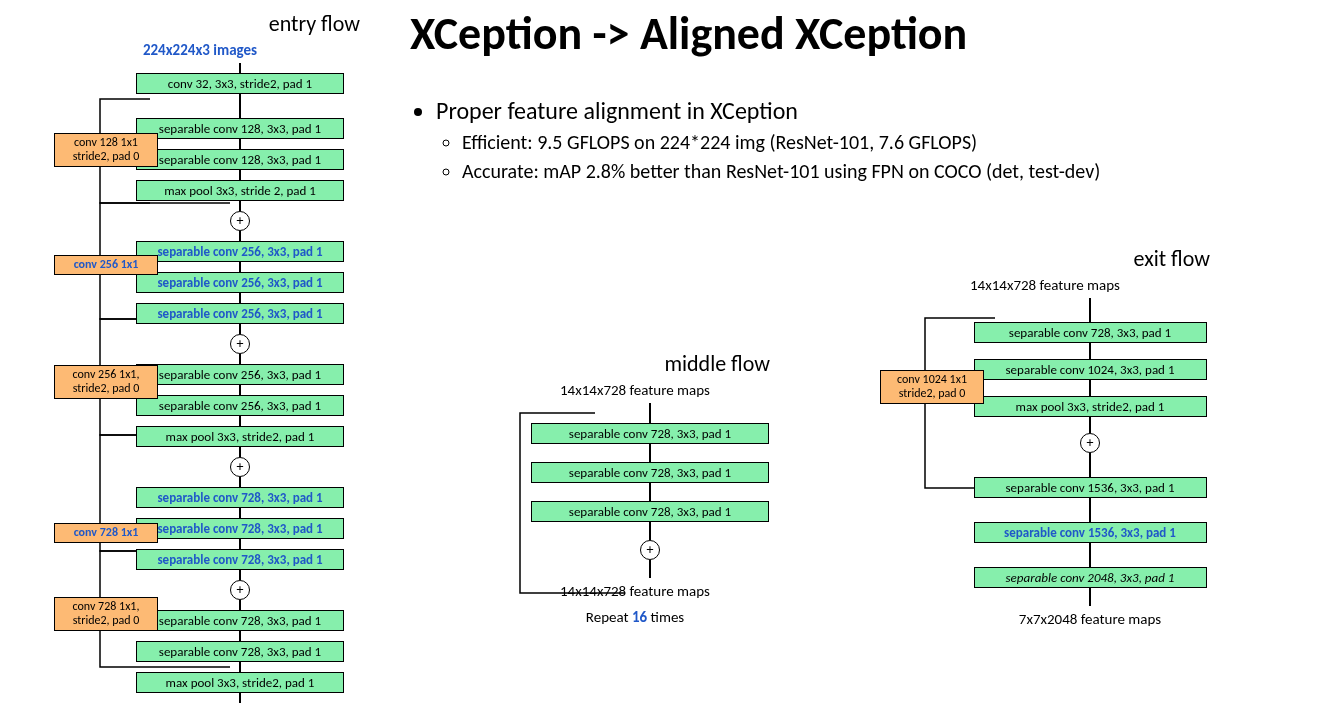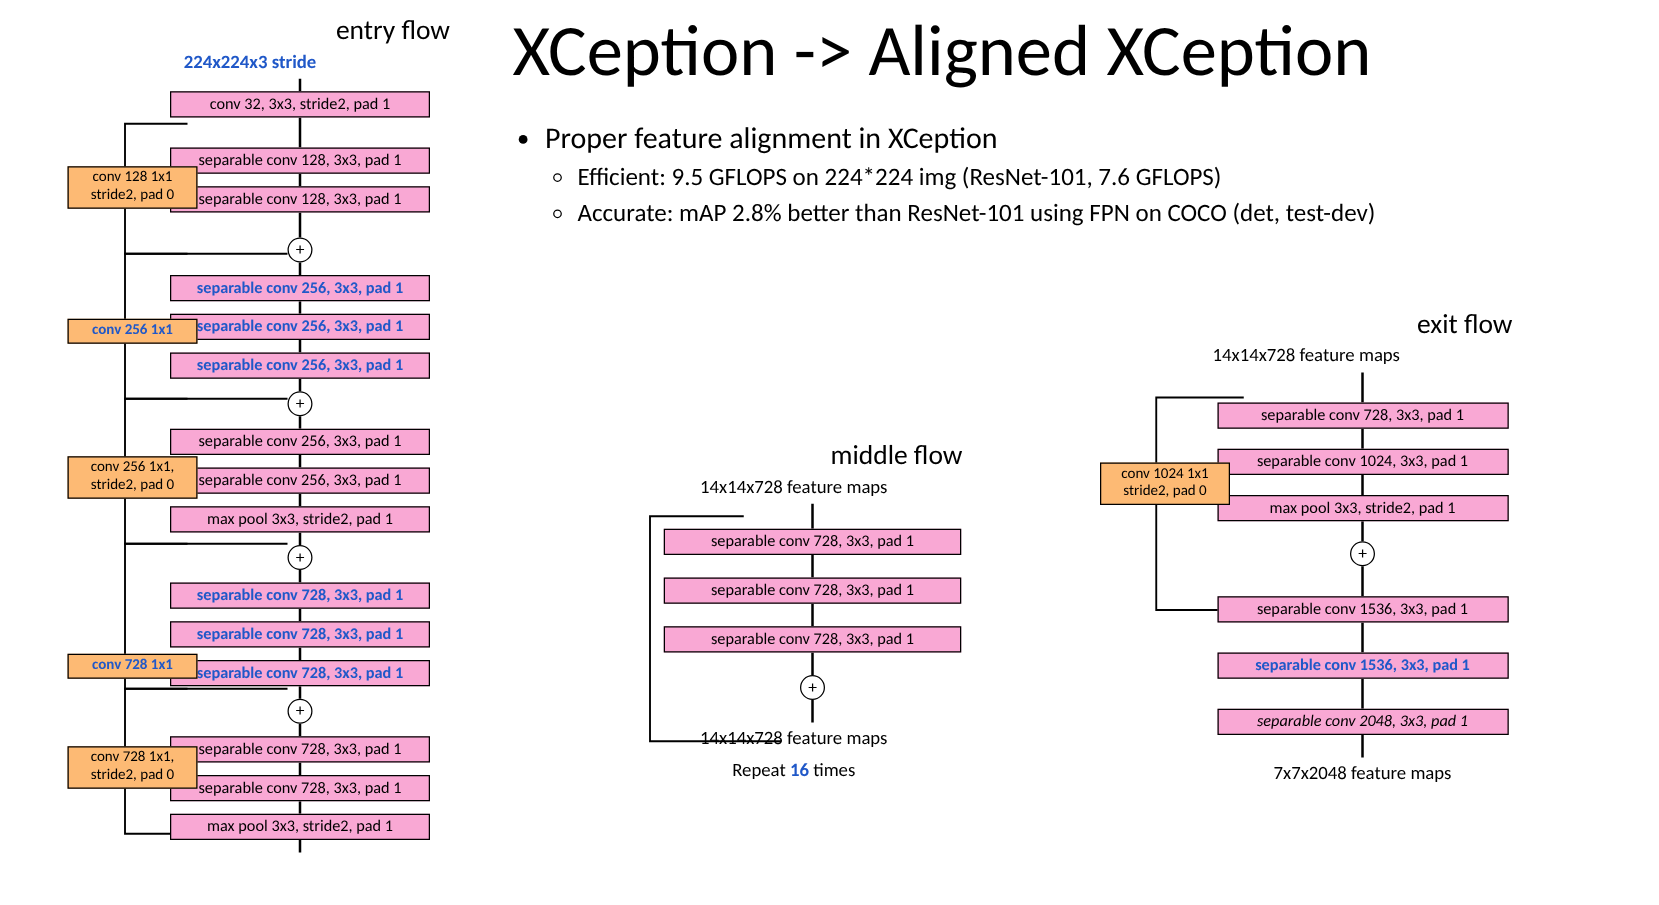--- a/index.html
+++ b/index.html
@@ -10,22 +10,22 @@
     color: #000;
     width: 1327px;
     height: 724px;
     box-sizing: border-box;
     position: relative;
   }
   .title {
     position: absolute;
     top: 5px;
     left: 410px;
-    font-size: 58px;
-    font-weight: normal;
+    font-size: 46px;
+    font-weight: bold;
     color: #000;
   }
   .bullets {
     position: absolute;
     top: 95px;
     left: 410px;
     font-size: 24px;
     color: #000;
     line-height: 1.35;
   }
@@ -50,21 +50,21 @@
   .exit { position: absolute; top: 245px; left: 880px; width: 330px; }
 
   .stack { position: relative; }
   .col {
     display: flex;
     flex-direction: column;
     align-items: center;
   }
   .box {
     border: 1.5px solid #000;
-    background: #f9a8d4;
+    background: #86efac;
     padding: 2px 8px;
     font-size: 13px;
     text-align: center;
     min-width: 190px;
     position: relative;
     z-index: 2;
   }
   .box.blue { color: #2058c8; font-weight: bold; }
   .side-box {
     border: 1.5px solid #000;
@@ -126,21 +126,21 @@
     <li>Proper feature alignment in XCeption</li>
     <ul class="sub">
       <li>Efficient: 9.5 GFLOPS on 224*224 img (ResNet-101, 7.6 GFLOPS)</li>
       <li>Accurate: mAP 2.8% better than ResNet-101 using FPN on COCO (det, test-dev)</li>
     </ul>
   </ul>
 </div>
 
 <div class="entry">
   <div class="flow-title">entry flow</div>
-  <div class="flow-sub blue">224x224x3 stride</div>
+  <div class="flow-sub blue">224x224x3 images</div>
   <div class="stack">
     <svg class="wires" width="320" height="660">
 
       <polyline points="110,36 60,36 60,140 190,140" fill="none" stroke="#000" stroke-width="1.5"></polyline>
 
       <polyline points="110,140 60,140 60,256 190,256" fill="none" stroke="#000" stroke-width="1.5"></polyline>
 
       <polyline points="110,256 60,256 60,372 190,372" fill="none" stroke="#000" stroke-width="1.5"></polyline>
 
       <polyline points="110,372 60,372 60,488 190,488" fill="none" stroke="#000" stroke-width="1.5"></polyline>
@@ -151,20 +151,21 @@
     <div class="col" style="margin-left:90px; width:220px;">
       <div class="vline"></div>
       <div class="box"><span>conv 32, 3x3, stride2, pad 1</span></div>
       <div class="vline"></div>
       <div class="vline" style="height:14px;"></div>
 
       <div class="box"><span>separable conv 128, 3x3, pad 1</span></div>
       <div class="vline"></div>
       <div class="box"><span>separable conv 128, 3x3, pad 1</span></div>
       <div class="vline"></div>
+      <div class="box"><span>max pool 3x3, stride 2, pad 1</span></div>
       <div class="vline"></div>
       <div class="plus">+</div>
       <div class="vline"></div>
 
       <div class="box blue"><span>separable conv 256, 3x3, pad 1</span></div>
       <div class="vline"></div>
       <div class="box blue"><span>separable conv 256, 3x3, pad 1</span></div>
       <div class="vline"></div>
       <div class="box blue"><span>separable conv 256, 3x3, pad 1</span></div>
       <div class="vline"></div>

